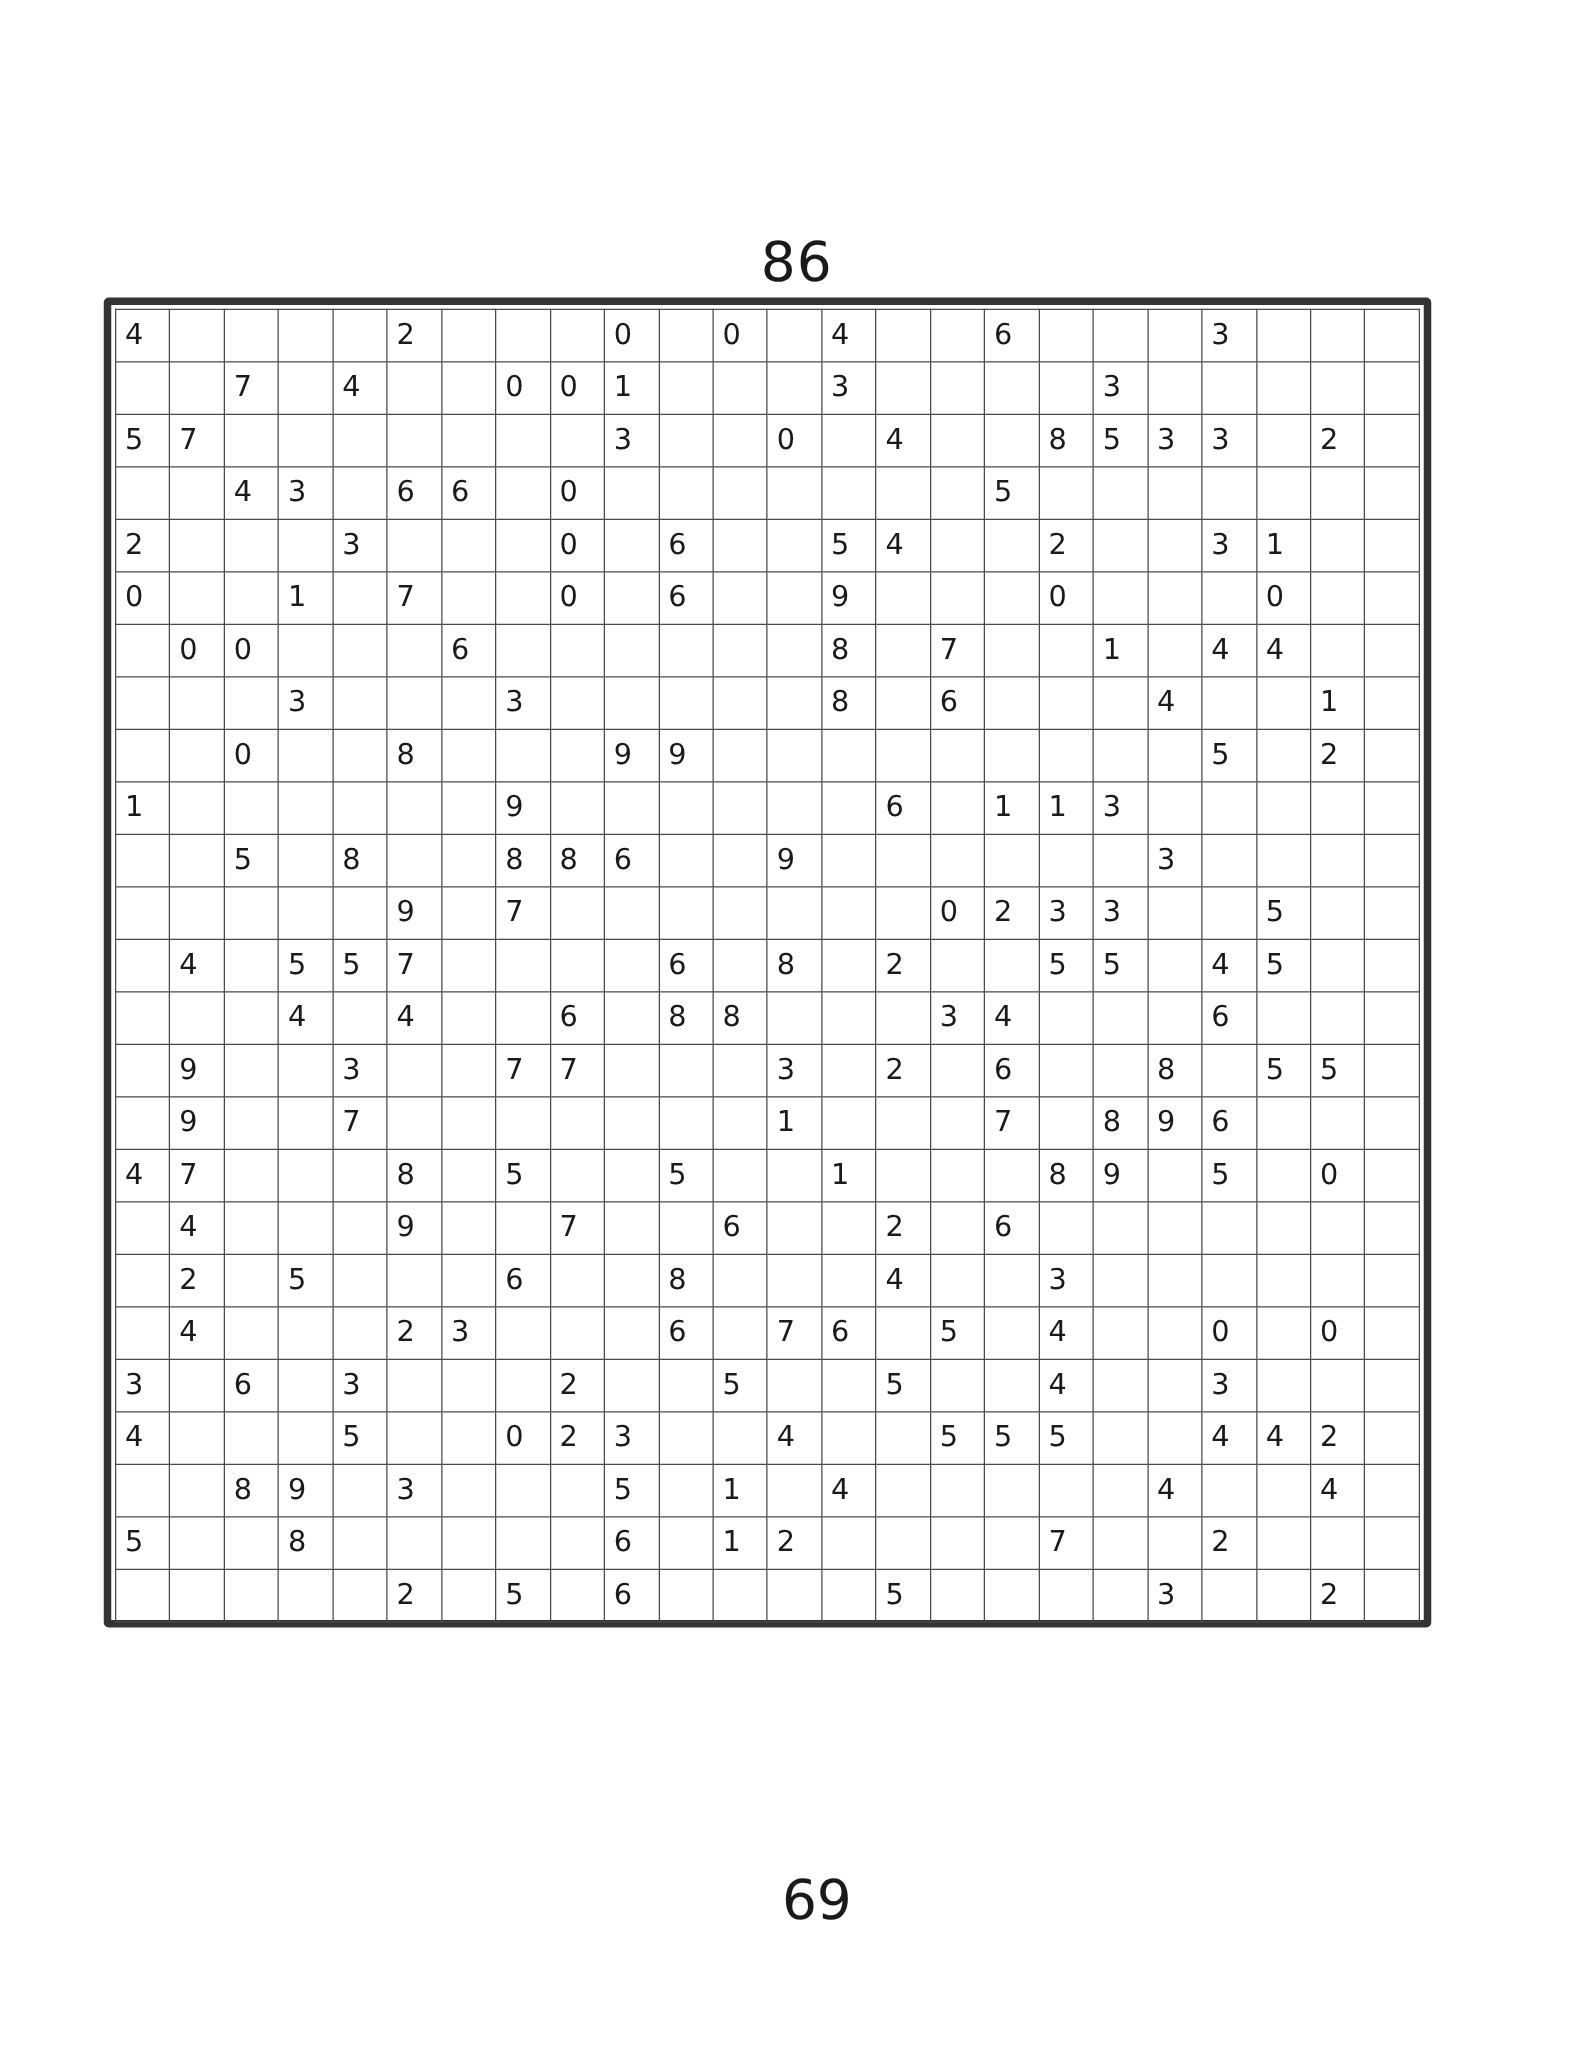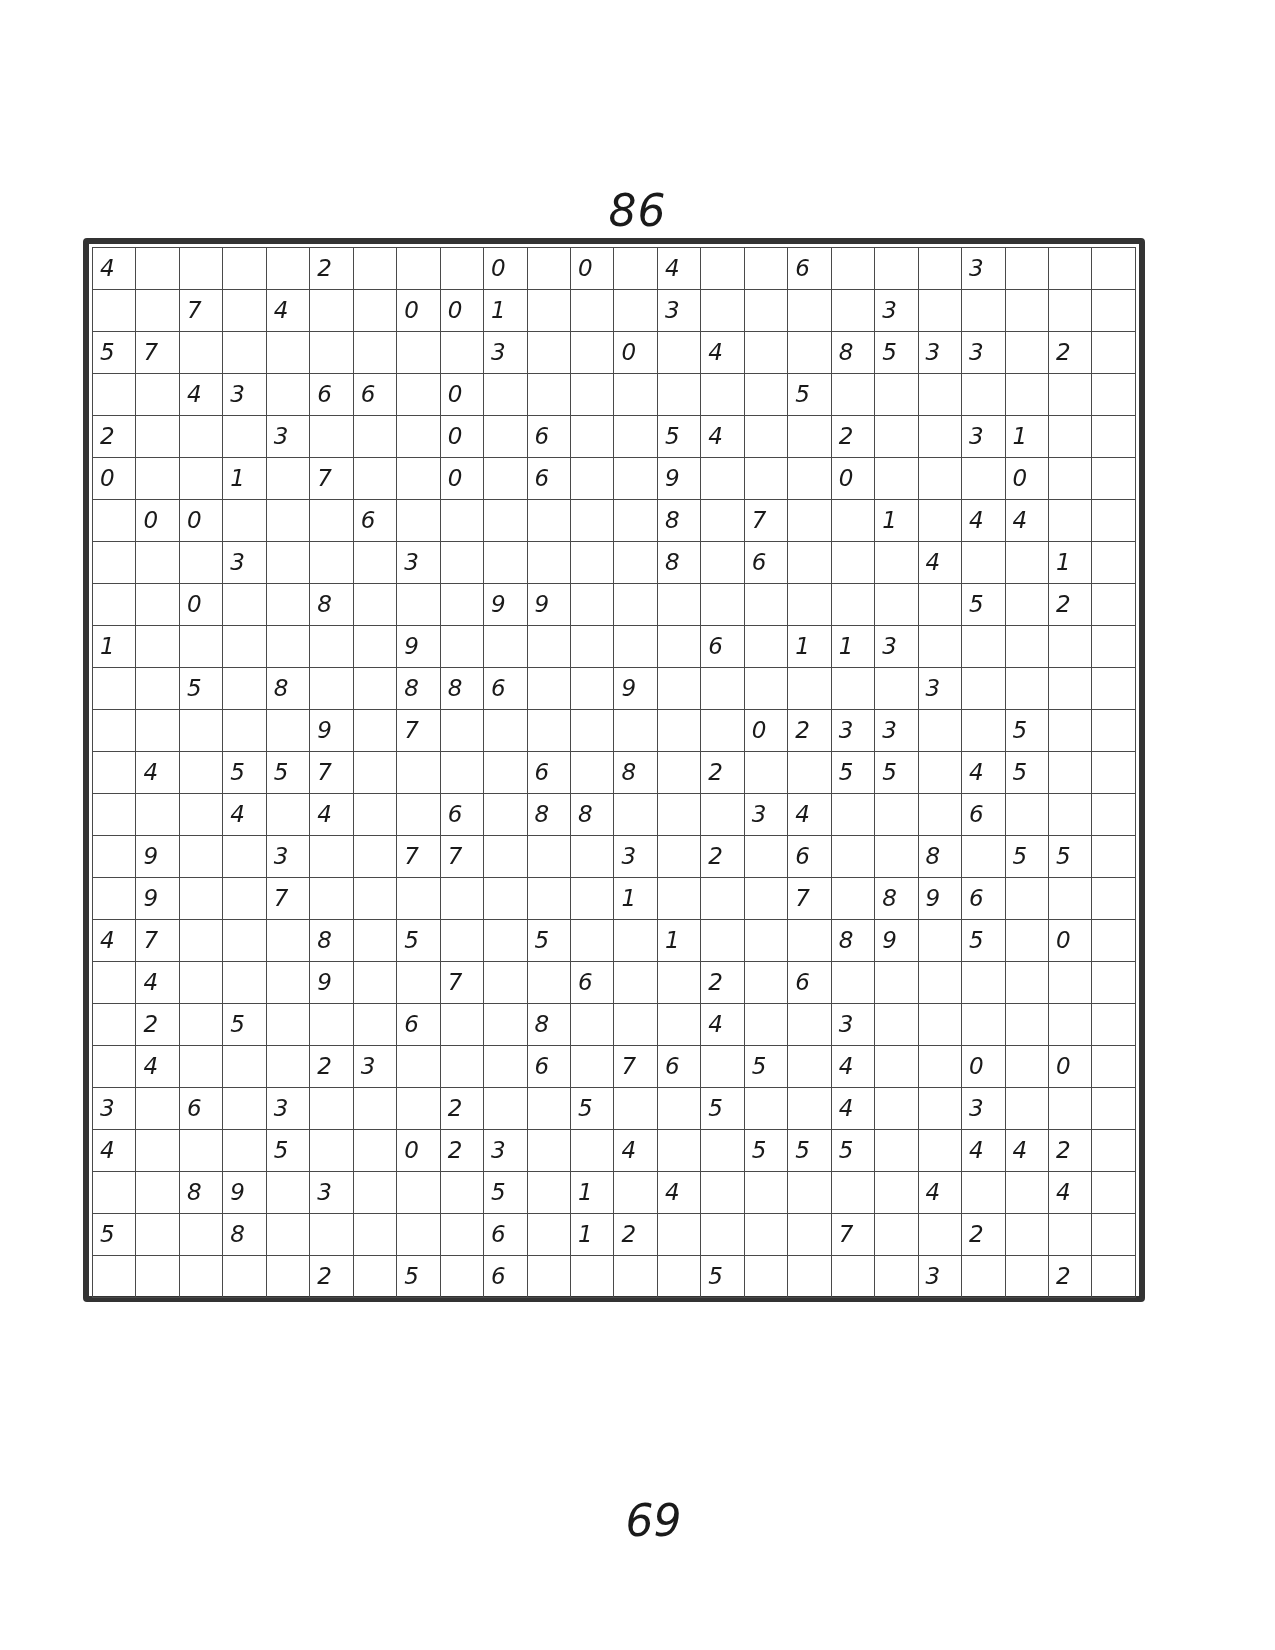--- a/index.html
+++ b/index.html
@@ -12,21 +12,20 @@
     height: 1650px;
     font-family: "DejaVu Sans", sans-serif;
     color: #1a1a1a;
     position: relative;
   }
   .page {
     position: relative;
     width: 1275px;
     height: 1292px;
     box-sizing: border-box;
-    font-style: italic;
   }
   .puzzle-number {
     position: absolute;
     top: 185px;
     left: 0;
     width: 1275px;
     text-align: center;
     font-size: 44px;
     font-weight: 400;
     letter-spacing: 1px;

